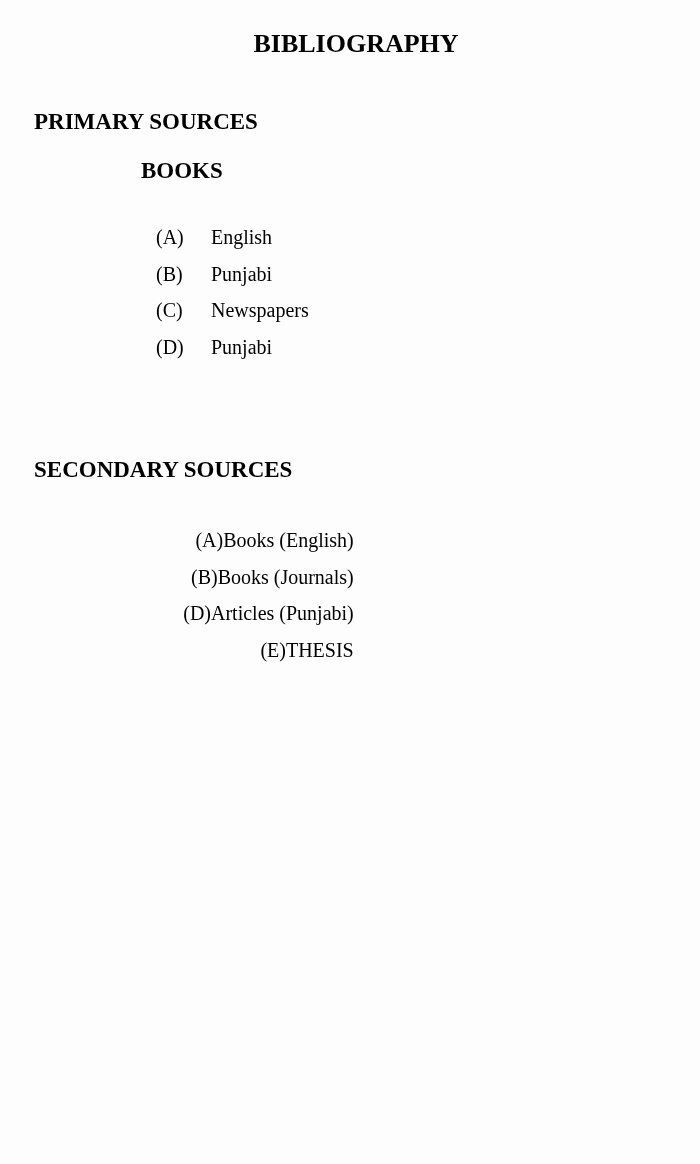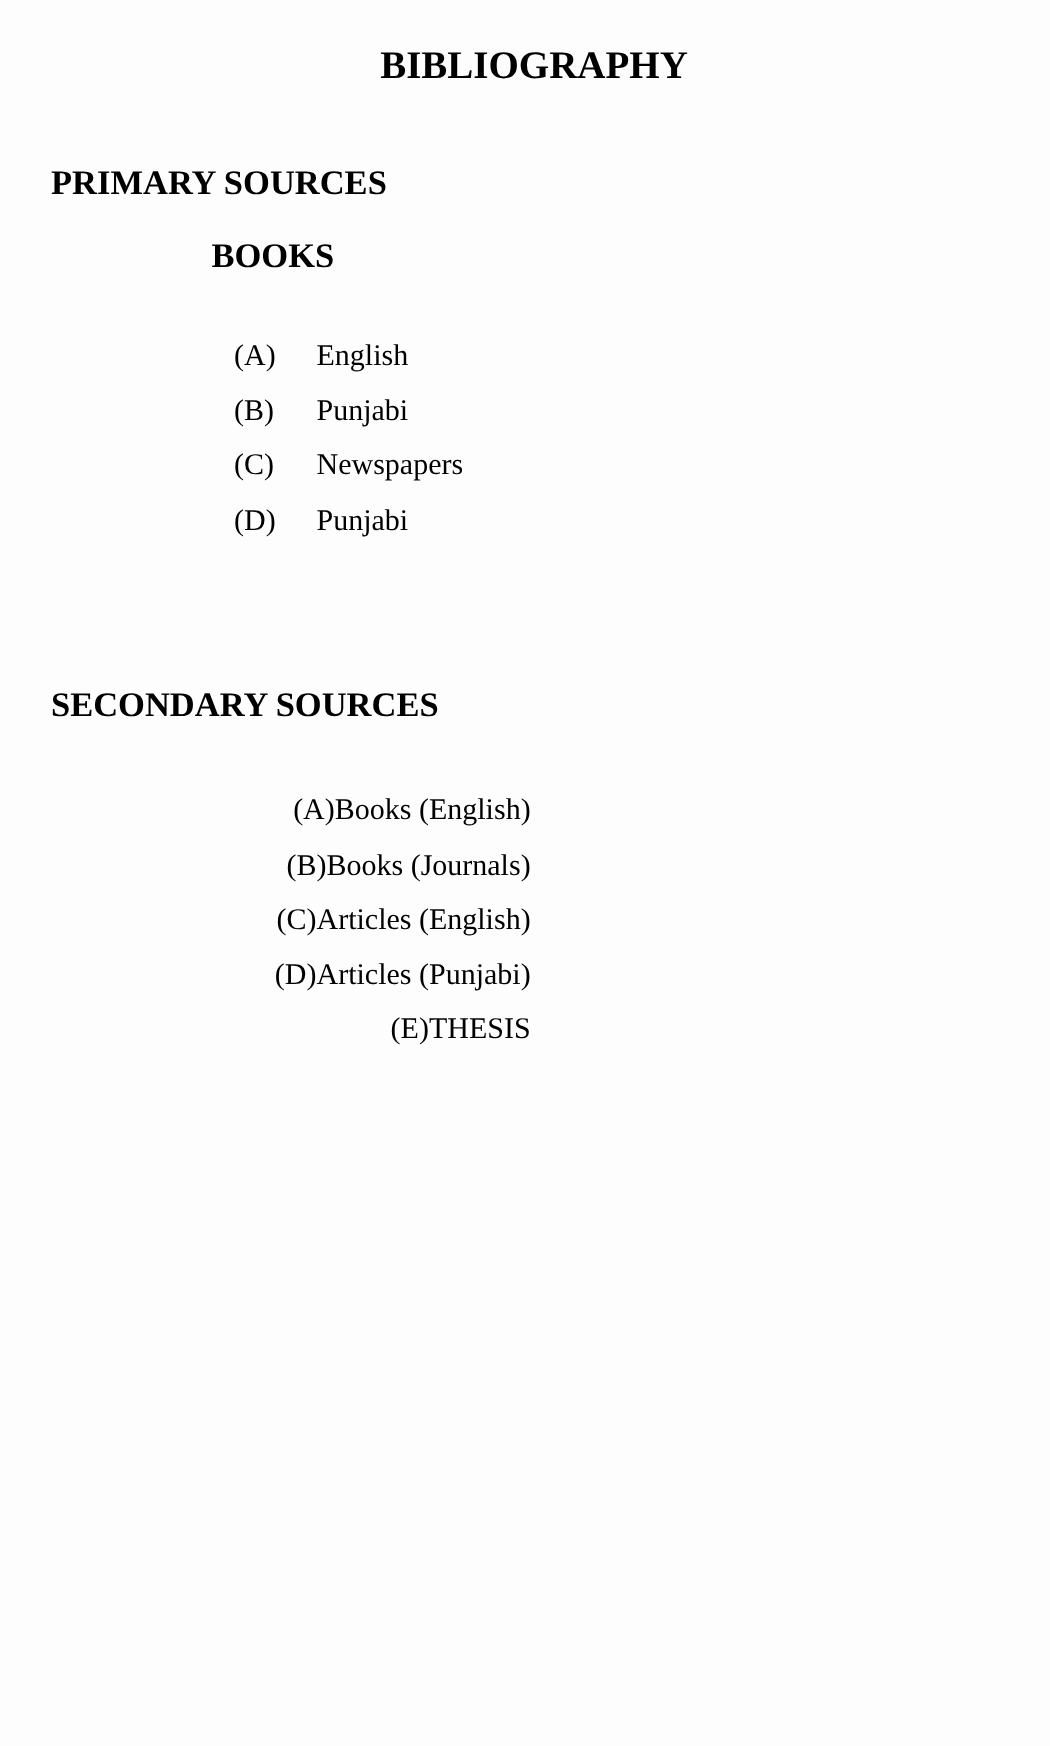--- a/index.html
+++ b/index.html
@@ -87,22 +87,19 @@
   <div class="section-heading" style="top:456px;">SECONDARY SOURCES</div>
 
   <ul class="list" style="top:512px;text-align:right;">
     <li class="list-item">
       <span class="marker">(A)</span><span>Books (English)</span>
     </li>
     <li class="list-item">
       <span class="marker">(B)</span><span>Books (Journals)</span>
     </li>
     <li class="list-item">
-      <span class="marker">(C)</span><span>Articles (English)</span>
-    </li>
-    <li class="list-item">
       <span class="marker">(D)</span><span>Articles (Punjabi)</span>
     </li>
     <li class="list-item">
       <span class="marker">(E)</span><span>THESIS</span>
     </li>
   </ul>
 </div>
 
 </body></html>

